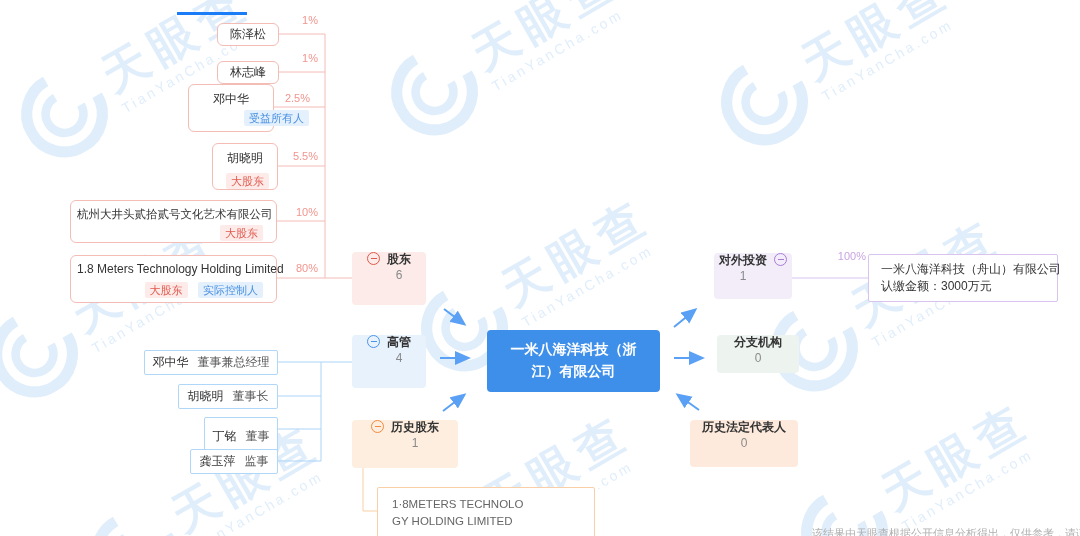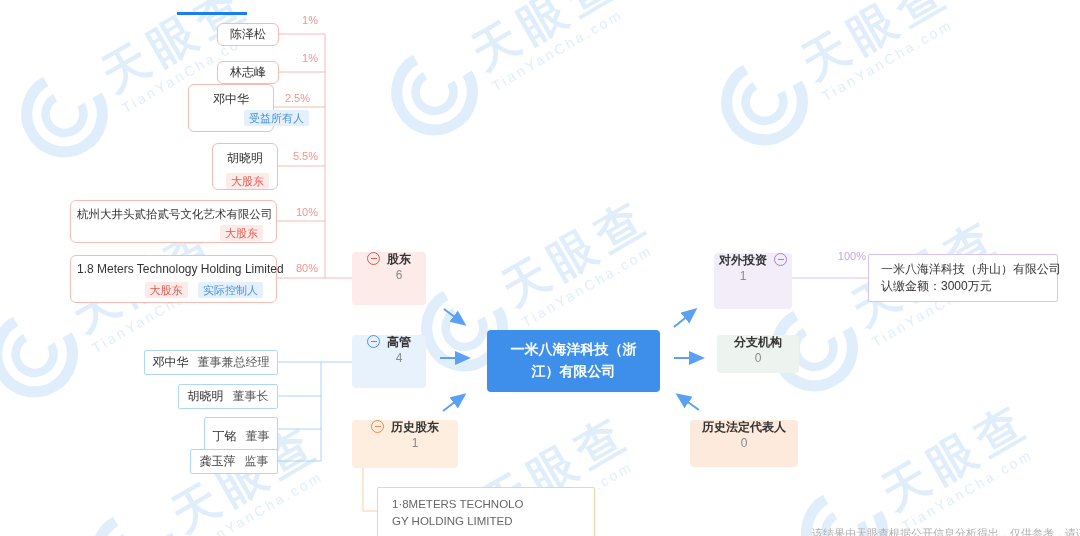--- a/index.html
+++ b/index.html
@@ -299,21 +299,21 @@
 
   <div class="company">
     <div class="cname">一米八海洋科技（浙江）有限公司</div>
   </div>
 
   <div class="hbox">
     <div class="hline">1·8METERS TECHNOLO</div>
     <div class="hline">GY HOLDING LIMITED</div>
   </div>
 
-  <div class="node n-invest" style="left:714px;top:253px;width:78px;height:56px;">
+  <div class="node n-invest" style="left:714px;top:253px;width:78px;height:46px;">
     <div class="txt">
       <div class="lbl">对外投资</div>
       <div class="cnt">1</div>
     </div>
     <span class="minus"></span>
   </div>
 
   <div class="node n-branch" style="left:717px;top:335px;width:82px;height:38px;">
     <div class="txt">
       <div class="lbl">分支机构</div>

